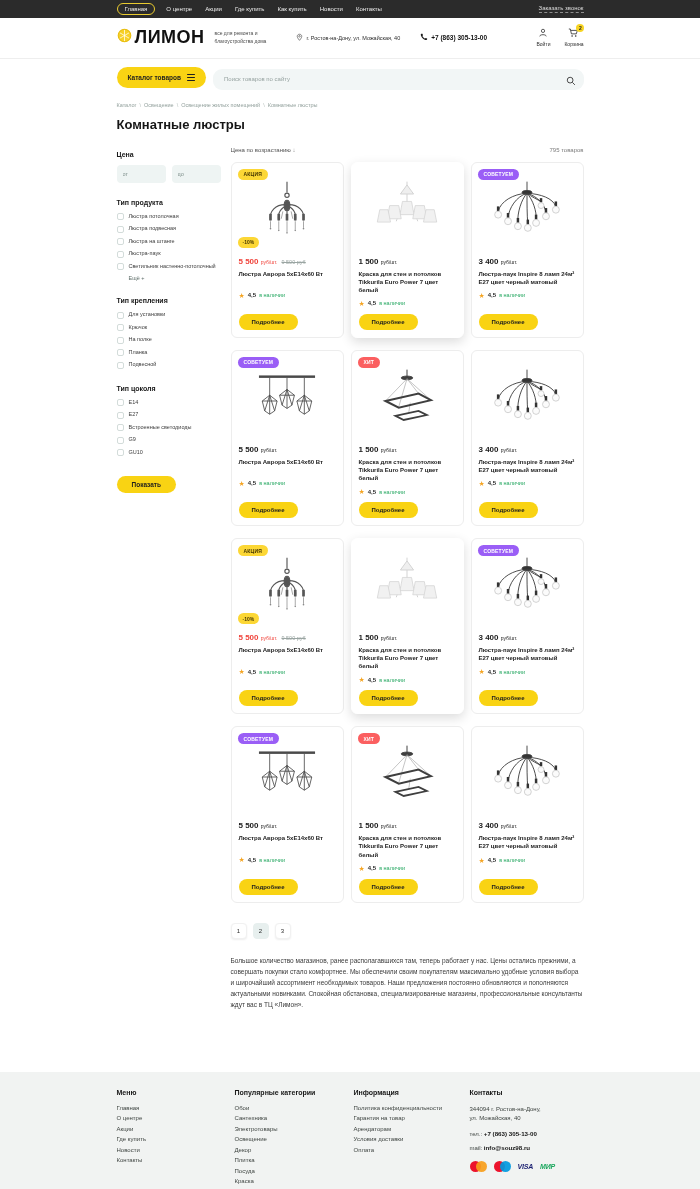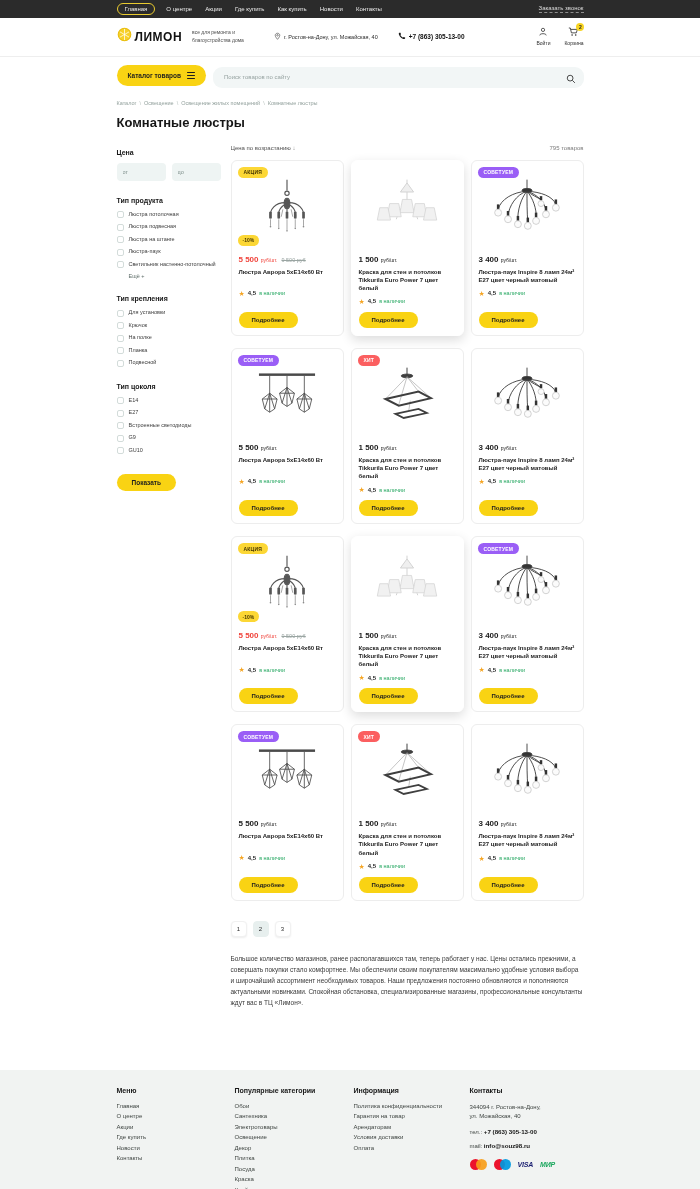--- a/index.html
+++ b/index.html
@@ -19,21 +19,21 @@
     font-size: 6px; color: #ededed; cursor: pointer; padding: 2px 2px;
     white-space: nowrap;
   }
   .topnav-item.active { border: 1px solid #e9cb2f; border-radius: 9px; padding: 2px 7px; }
   .callback { margin-left: auto; font-size: 6px; color: #dcdcdc; border-bottom: 1px dashed #8d8d8d; padding-bottom: 1px; cursor: pointer; white-space: nowrap; }
 
   
   .header { background: #fff; border-bottom: 1px solid #eee; }
   .header .container { display: flex; align-items: center; padding: 9px 0 10px; gap: 8px; }
   .logo { display: flex; align-items: center; gap: 3px; cursor: pointer; }
-  .logo-text { font-size: 12px; font-weight: 700; letter-spacing: .5px; color: #111; }
+  .logo-text { font-size: 18px; font-weight: 700; letter-spacing: .5px; color: #111; }
   .tagline { font-size: 5px; color: #4a4a4a; line-height: 1.45; margin-left: 2px; }
   .addr { display: flex; align-items: center; gap: 3px; font-size: 5.5px; color: #2c2c2c; margin-left: 22px; white-space: nowrap; }
   .phone { display: flex; align-items: center; gap: 3px; font-size: 6.5px; font-weight: 700; color: #111; margin-left: 12px; white-space: nowrap; }
   .hdr-actions { margin-left: auto; display: flex; gap: 14px; }
   .hdr-action { display: flex; flex-direction: column; align-items: center; gap: 2px; font-size: 5px; color: #2e2e2e; cursor: pointer; position: relative; }
   .cart-badge {
     position: absolute; top: -4px; right: -5px; width: 8px; height: 8px; border-radius: 50%;
     background: #f7d423; color: #222; font-size: 5px; font-weight: 700;
     display: flex; align-items: center; justify-content: center;
   }

